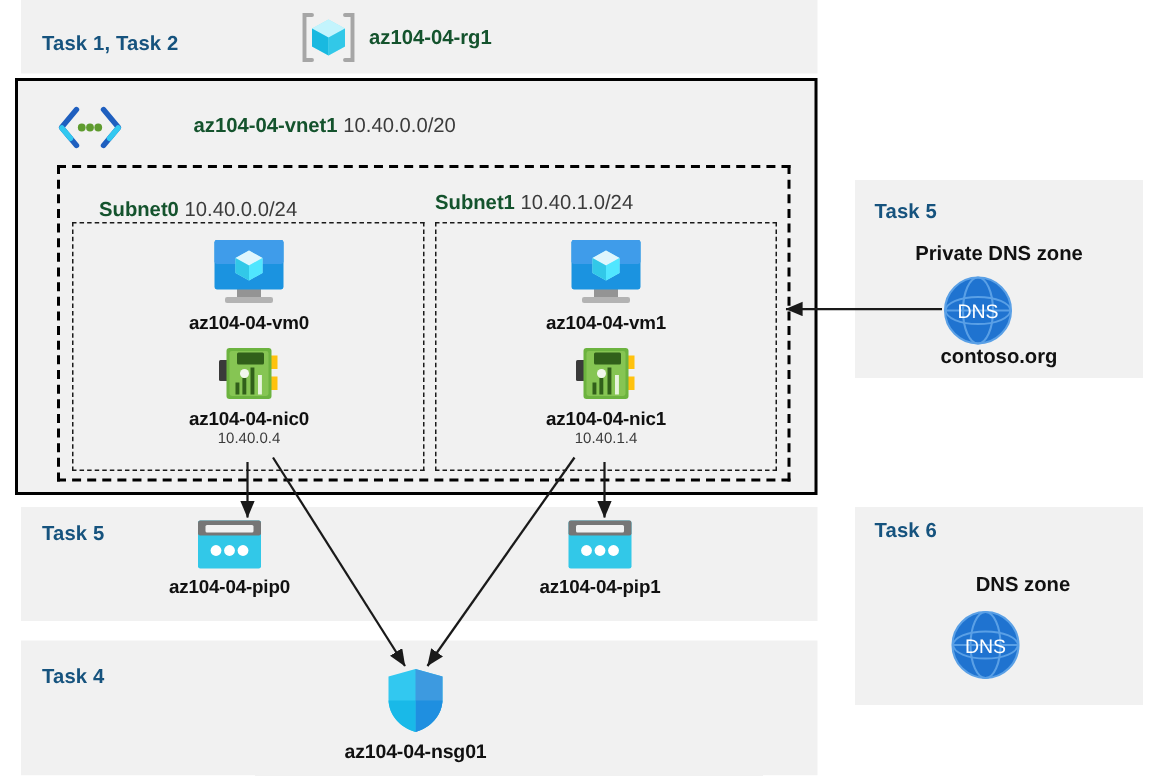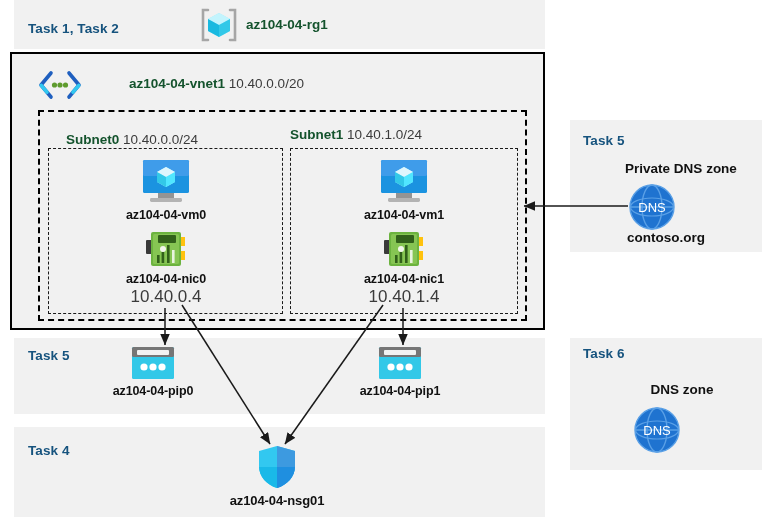--- a/index.html
+++ b/index.html
@@ -22,21 +22,21 @@
   }
   .hdr{position:absolute;white-space:nowrap;font-size:13.5px;color:#1a1a1a;}
   .hdr b{font-weight:bold;color:#14532d;}
   .hdr span.addr{font-weight:normal;color:#3b3b3b;}
 
   .node{position:absolute;text-align:center;}
   .node .cap{
     font-size:12.5px;font-weight:bold;color:#111;white-space:nowrap;
     margin-top:2px;letter-spacing:-.1px;
   }
-  .node .sub{font-size:17px;font-weight:normal;color:#3b3b3b;white-space:nowrap;margin-top:1px;}
+  .node .sub{font-size:10px;font-weight:normal;color:#3b3b3b;white-space:nowrap;margin-top:1px;}
   .bigcap{position:absolute;font-size:13.5px;font-weight:bold;color:#111;white-space:nowrap;text-align:center;}
 
   .icon{display:block;margin:0 auto;}
   svg{display:block;overflow:visible;}
   .arrows{position:absolute;left:0;top:0;width:776px;height:517px;pointer-events:none;}
 </style>
 </head>
 <body>
 
 <div class="canvas">
@@ -209,21 +209,21 @@
         <path d="M22 23 L4 23 L4 22 C4 33 12 41 22 44 Z" fill="#19b9e8"></path>
       </svg>
     </div>
     <div class="cap" style="margin-top:3px;font-size:13px;">az104-04-nsg01</div>
   </div>
 
   <div class="panel" style="left:570px;top:120px;width:192px;height:132px;"></div>
 
   <div class="task-label" style="left:583px;top:133px;">Task 5</div>
 
-  <div class="bigcap" style="left:570px;top:161px;width:192px;padding-left:15px;">Private DNS zone</div>
+  <div class="bigcap" style="left:570px;top:161px;width:192px;">Private DNS zone</div>
 
   <div style="position:absolute;left:628px;top:183px;width:48px;height:48px;">
     <svg width="48" height="48" viewBox="0 0 48 48">
       <circle cx="24" cy="24" r="22" fill="#1f73d0"></circle>
       <ellipse cx="24" cy="24" rx="22" ry="22" fill="none" stroke="#5aa0e6" stroke-width="1.4"></ellipse>
       <ellipse cx="24" cy="24" rx="10" ry="22" fill="none" stroke="#5aa0e6" stroke-width="1.4"></ellipse>
       <line x1="2" y1="24" x2="46" y2="24" stroke="#5aa0e6" stroke-width="1.4"></line>
       <ellipse cx="24" cy="24" rx="21.5" ry="9" fill="none" stroke="#5aa0e6" stroke-width="1.2"></ellipse>
       <text x="24" y="29" text-anchor="middle" fill="#ffffff" font-family="Liberation Sans, sans-serif" font-size="13">DNS</text>
     </svg>

